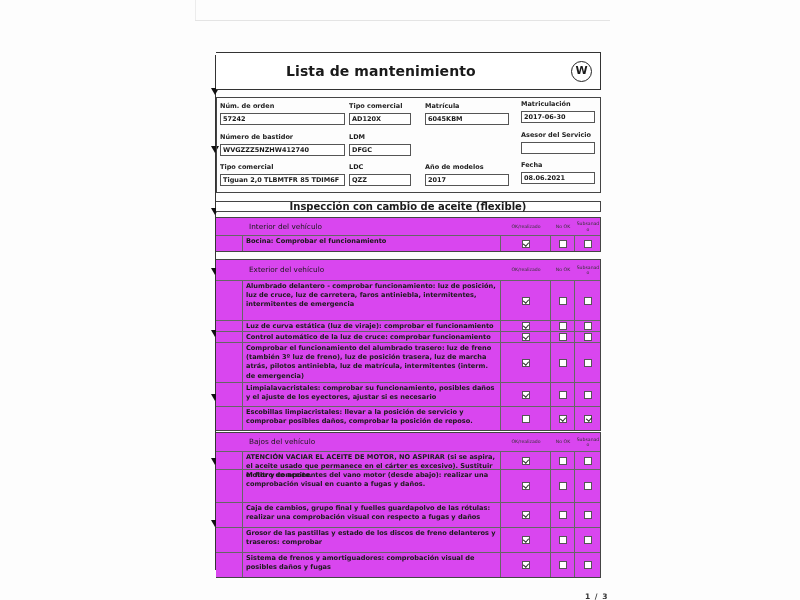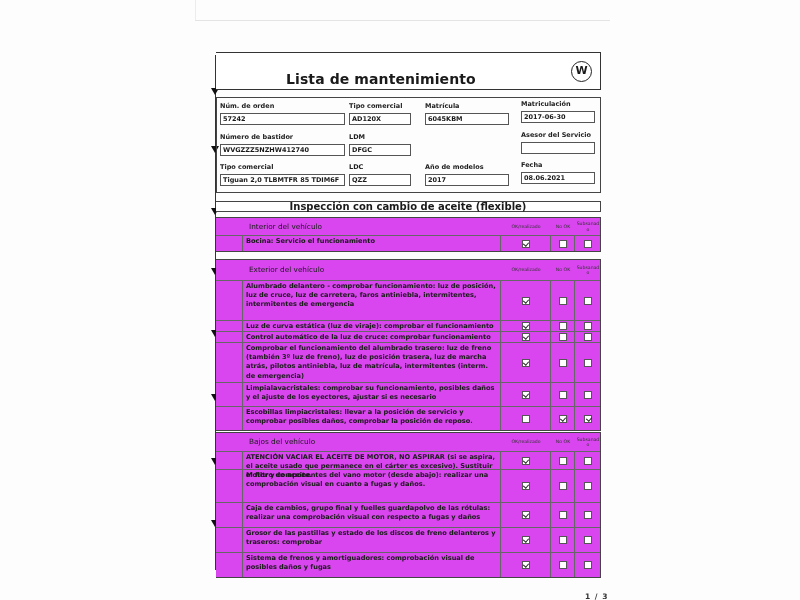--- a/index.html
+++ b/index.html
@@ -12,21 +12,21 @@
   .scan-edge-top { position: absolute; left: 195px; top: 20px; width: 415px; border-top: 1px solid #e4e4e4; }
   .scan-edge-left { position: absolute; left: 195px; top: 0; height: 20px; border-left: 1px solid #ececec; }
 
   
   .binder-line { position: absolute; left: 215px; top: 55px; height: 515px; border-left: 1.5px solid #333; }
   .binder-arrow { position: absolute; left: 211px; width: 9px; height: 7px; }
   .binder-arrow::before { content: ""; position: absolute; left: 0; top: 0; border-left: 4.5px solid transparent; border-right: 4.5px solid transparent; border-top: 7px solid #111; }
 
   
   .title-box { position: absolute; left: 216px; top: 52px; width: 385px; height: 38px; border: 1.5px solid #333; border-left: none; background: #fff; }
-  .title-text { position: absolute; left: 70px; top: 18px; font-size: 14px; font-weight: bold; letter-spacing: 0.1px; }
+  .title-text { position: absolute; left: 70px; top: 10px; font-size: 14px; font-weight: bold; letter-spacing: 0.1px; }
   .vw-logo { position: absolute; right: 8px; top: 8px; width: 21px; height: 21px; border: 1.5px solid #222; border-radius: 50%; font-size: 11px; font-weight: bold; line-height: 18px; text-align: center; font-family: "DejaVu Sans", sans-serif; }
 
   
   .info-box { position: absolute; left: 216px; top: 97px; width: 385px; height: 96px; border: 1.5px solid #444; padding-left: 24px; }
   .field { position: absolute; }
   .field-label { font-size: 6.5px; font-weight: bold; color: #222; display: block; height: 9px; line-height: 9px; white-space: nowrap; }
   .field-value { display: block; border: 1px solid #555; height: 12px; font-size: 6.5px; font-weight: bold; line-height: 10px; padding-left: 2px; margin-top: 2px; background: #fff; white-space: nowrap; overflow: hidden; }
 
   
   .section-bar { position: absolute; left: 216px; top: 201px; width: 385px; height: 11px; border: 1px solid #444; border-left: none; text-align: center; font-size: 10px; font-weight: bold; line-height: 9px; background: #fff; }
@@ -126,21 +126,21 @@
 
   <div id="groups">
       <div class="group" style="top: 217px;">
         <div class="grow head" style="height: 17px;">
           <div class="c-text">Interior del vehículo</div>
           <div class="c-ok">OK/realizado</div>
           <div class="c-nok">No OK</div>
           <div class="c-sub">Subsanad o</div>
         </div>
         <div class="grow" style="height: 16px;">
-          <div class="c-text item">Bocina: Servicio el funcionamiento</div>
+          <div class="c-text item">Bocina: Comprobar el funcionamiento</div>
           <div class="c-ok">
             <span class="cb checked"></span>
           </div>
           <div class="c-nok">
             <span class="cb"></span>
           </div>
           <div class="c-sub">
             <span class="cb"></span>
           </div>
         </div>

